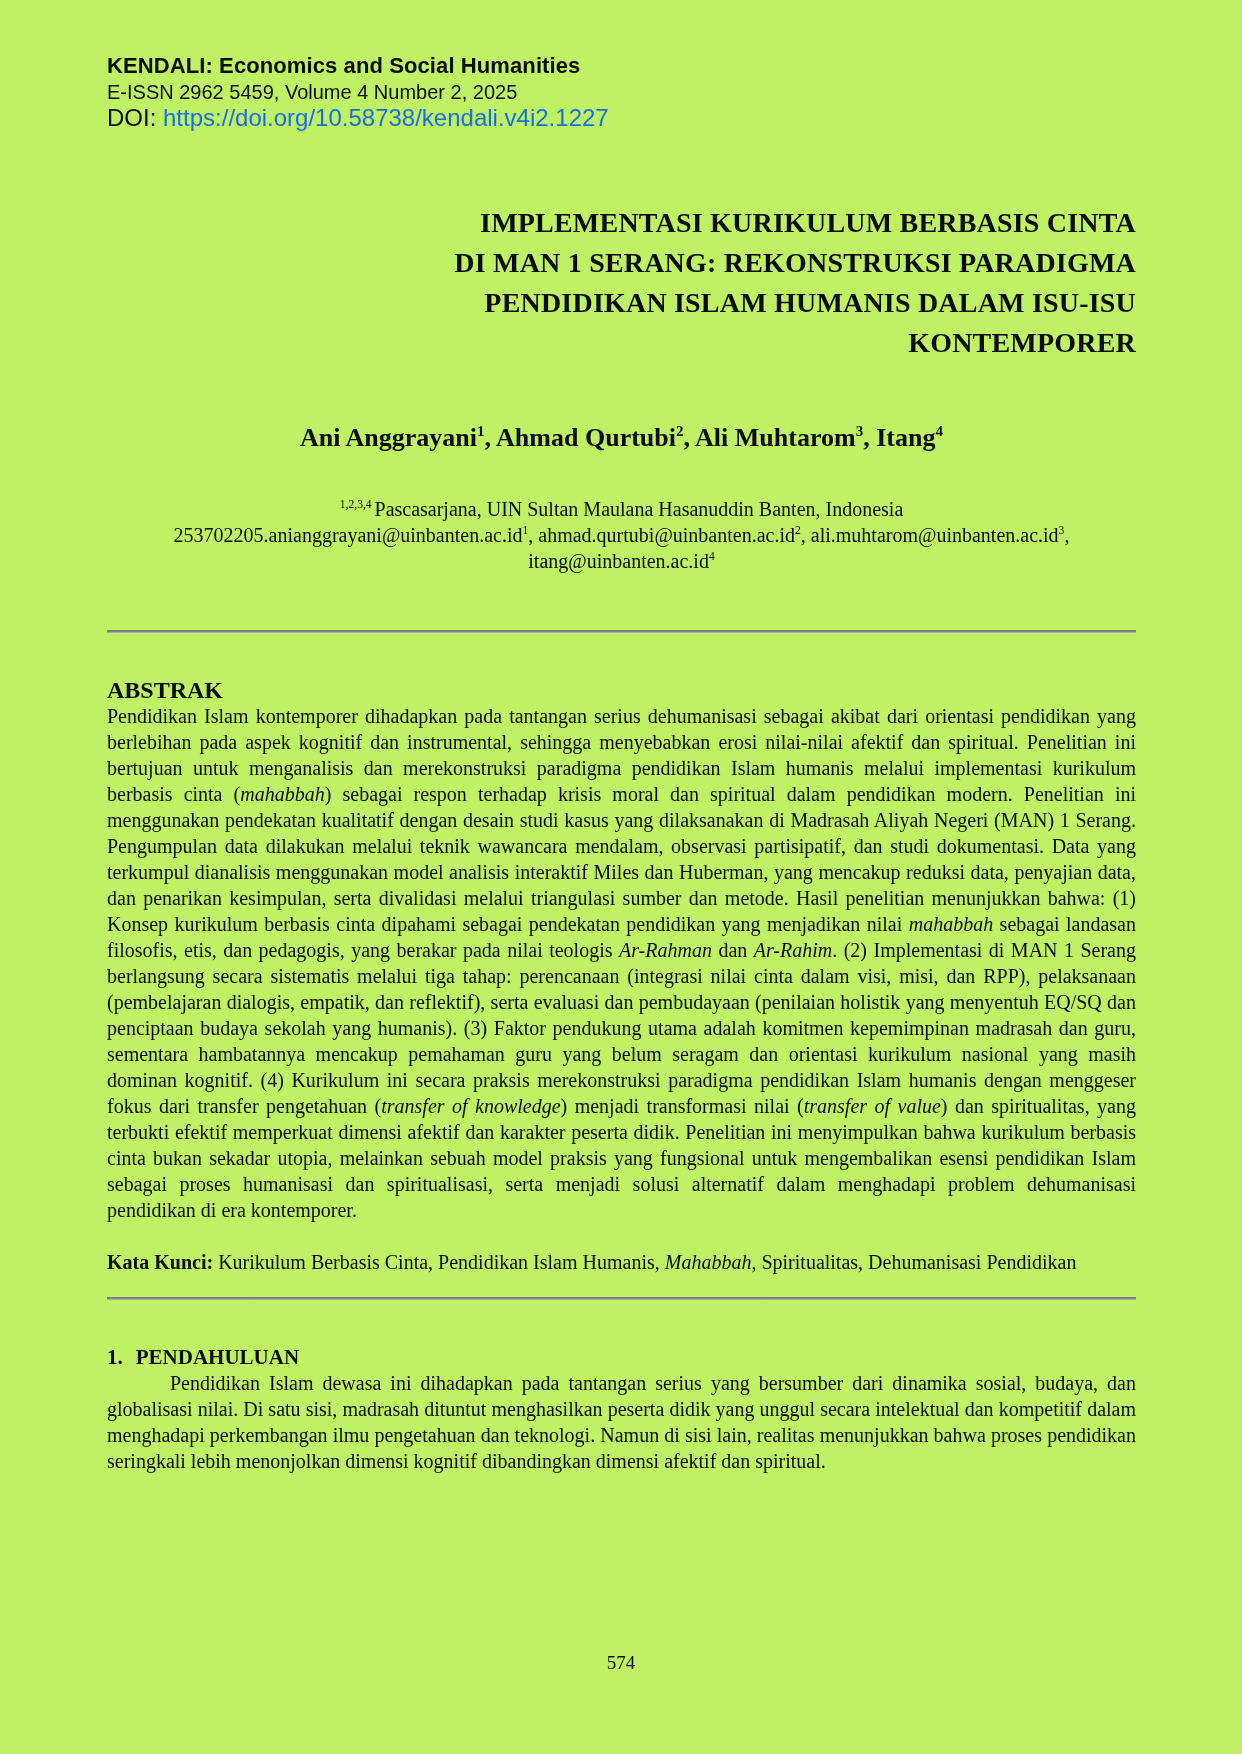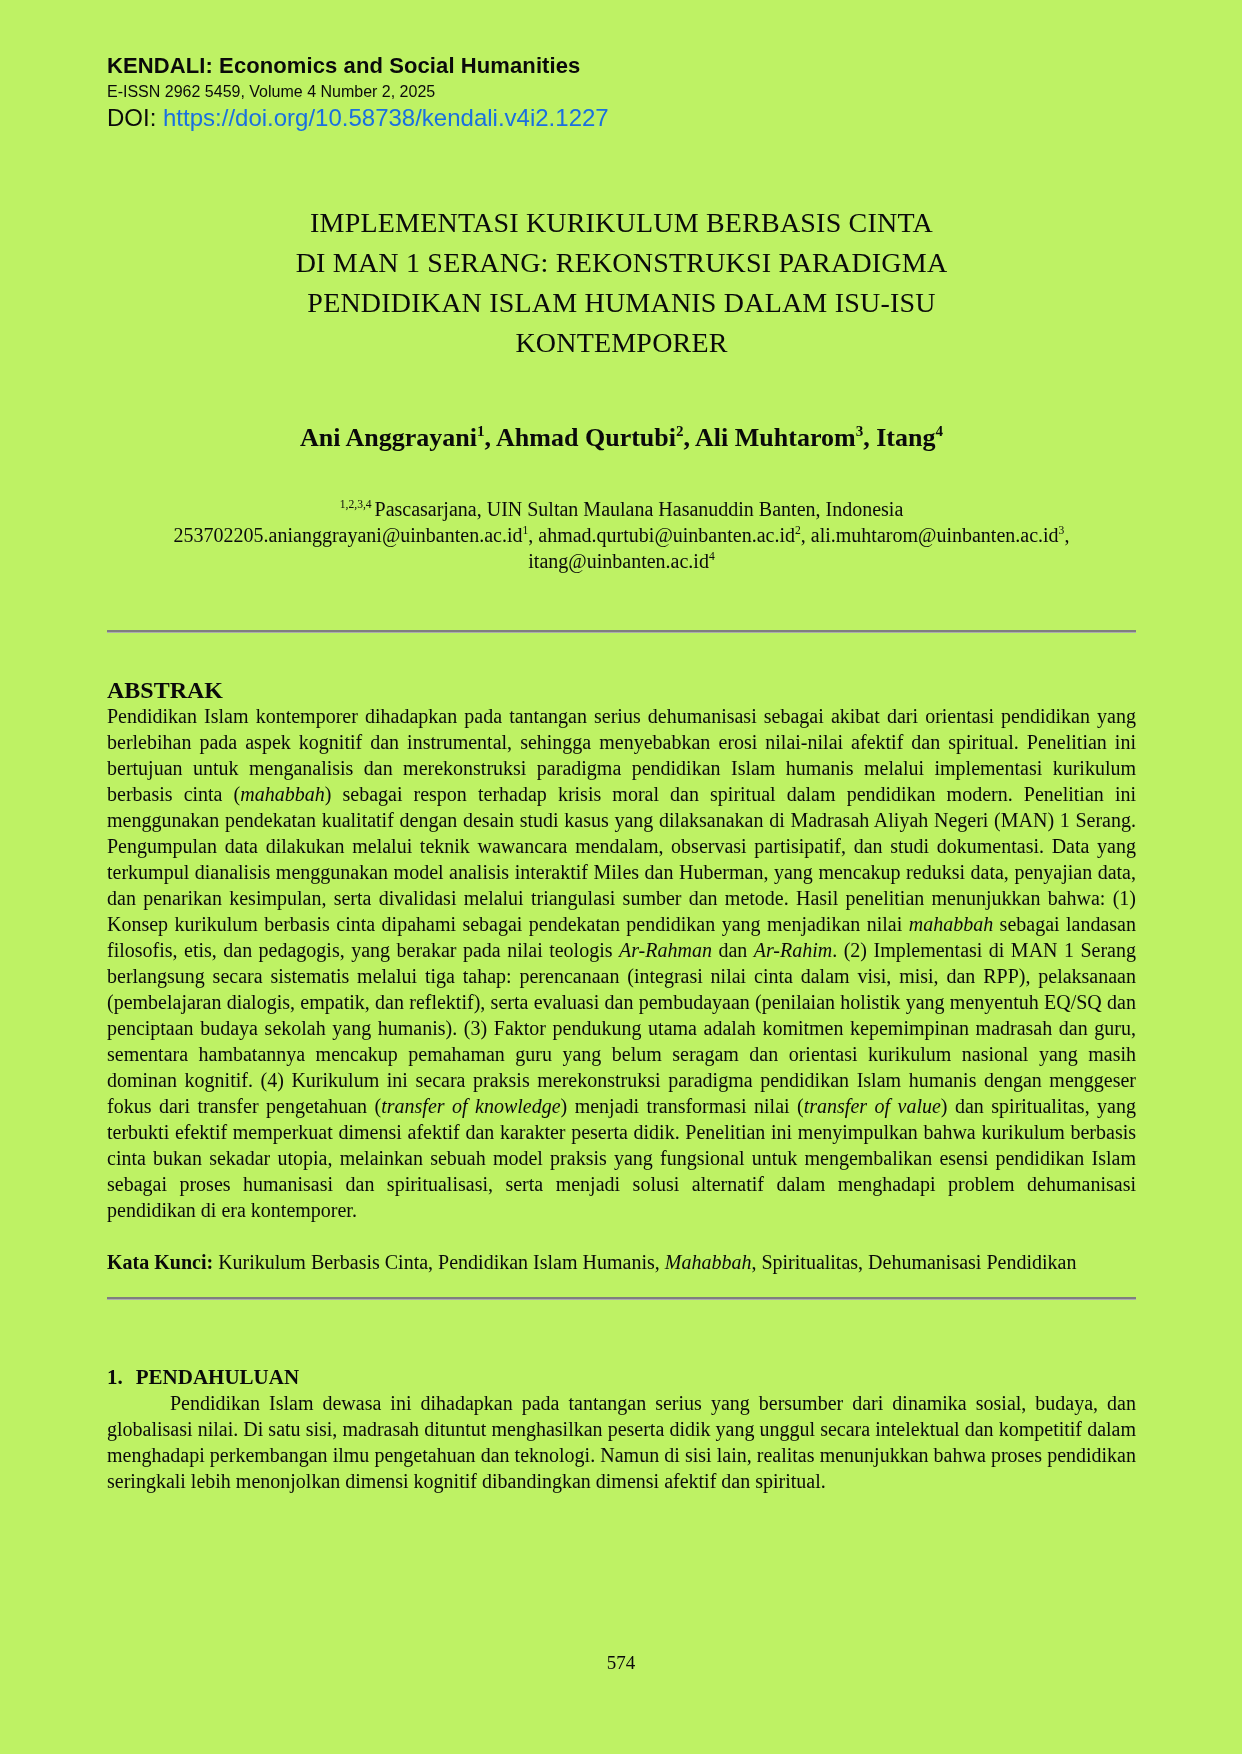--- a/index.html
+++ b/index.html
@@ -10,29 +10,29 @@
     color:#0a0a0a;
     font-family:"Liberation Serif","DejaVu Serif",serif;
     overflow:hidden;
     box-sizing:border-box;
   }
   .content { padding:52px 106px 0 107px; }
 
   
   .journal-header { font-family:"Liberation Sans","DejaVu Sans",sans-serif; }
   .journal-name  { font-size:22px; font-weight:700; line-height:27px; letter-spacing:0.1px; }
-  .journal-issue { font-size:16px; line-height:26px; }
+  .journal-issue { font-size:20px; line-height:26px; }
   .journal-doi   { font-size:24px; line-height:26px; }
   .doi-link { color:#1a6fe0; text-decoration:none; cursor:pointer; }
 
   
   .article-title {
     margin-top:72px;
-    text-align:center;
-    font-size:28px; font-weight:400;
+    text-align:right;
+    font-size:28px; font-weight:700;
     line-height:40px;
     letter-spacing:0.2px;
   }
 
   
   .authors-line {
     margin-top:62px;
     text-align:center;
     font-size:26px; font-weight:700;
     line-height:26px;
@@ -59,21 +59,21 @@
   .paragraph {
     font-size:20px; line-height:26px;
     text-align:justify;
   }
   .keywords { margin-top:26px; }
 
   .it { font-style:italic; }
   .bd { font-weight:700; }
 
   
-  .section-heading { margin-top:64px; font-size:21px; font-weight:700; line-height:26px; }
+  .section-heading { margin-top:44px; font-size:21px; font-weight:700; line-height:26px; }
   .section-number { margin-right:13px; }
   .intro-paragraph { text-indent:63px; }
 
   
   .page-number {
     position:absolute; left:0; bottom:80px;
     width:100%; text-align:center;
     font-size:19px;
   }
 </style>

